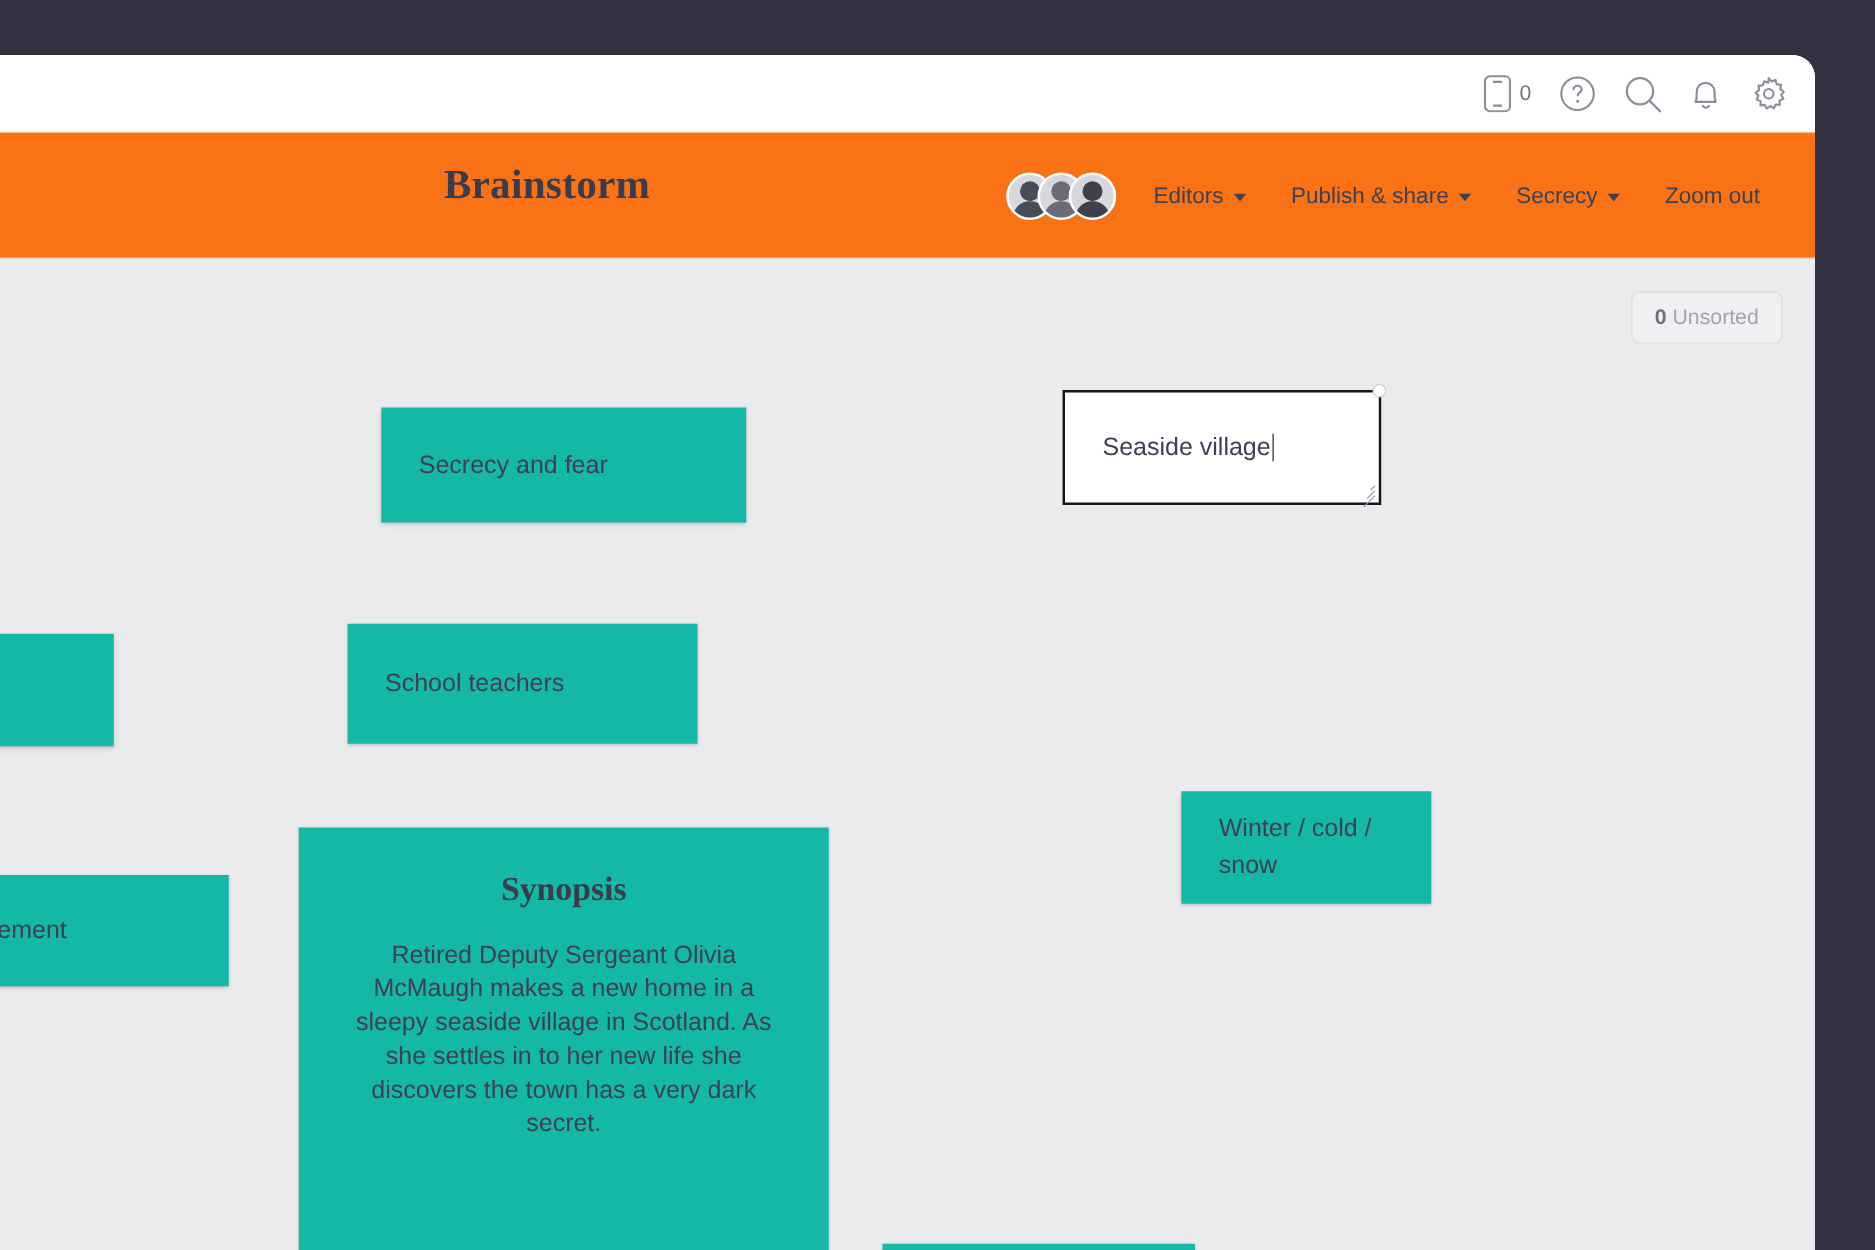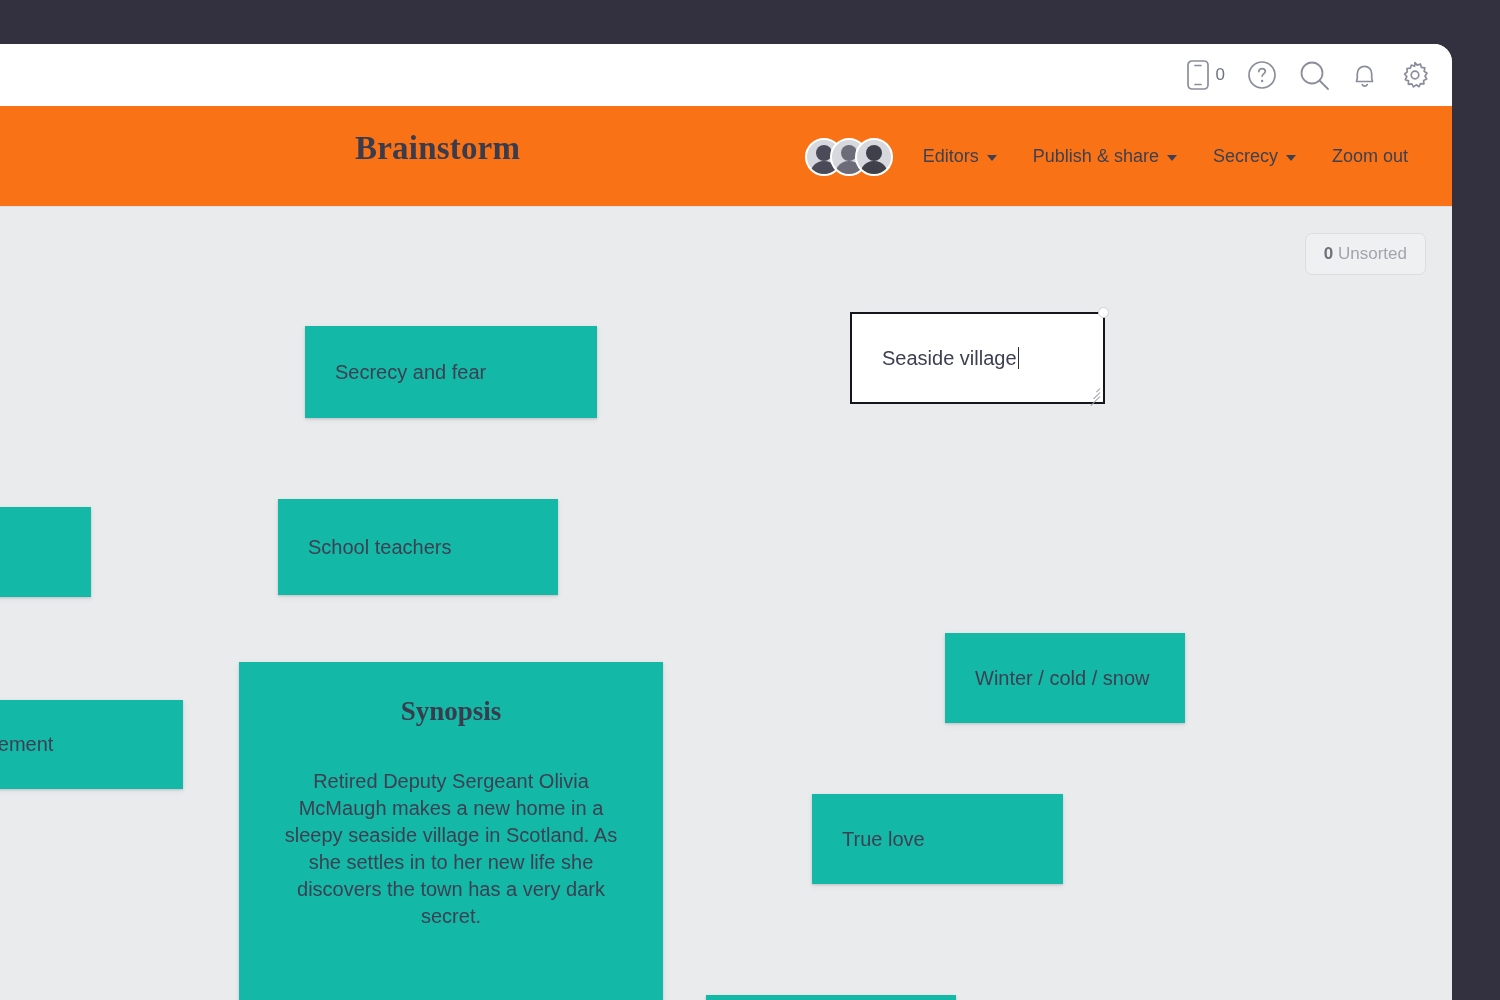--- a/index.html
+++ b/index.html
@@ -188,21 +188,21 @@
   #card-synopsis {
     display: block;
     padding: 34px 32px;
     text-align: center;
   }
   #synopsis-title {
     font-family: "Liberation Serif", serif;
     font-weight: bold;
     font-size: 27px;
     color: #3a3b4d;
-    margin-bottom: 41px;
+    margin-bottom: 24px;
   }
   #synopsis-body {
     font-size: 20px;
     line-height: 1.35;
     color: #3d4052;
     text-align: center;
   }
 
   
   #card-selected {
@@ -368,35 +368,32 @@
       </span>
       <span class="handle-dot"></span>
       <span class="resize-grip">
         <i></i>
           <i></i>
           <i></i>
       </span>
     </div>
 
 
-    <div class="card" style="left:945px; top:426px; width:240px; height:90px;">
+    <div class="card" style="left:945px; top:426px; width:200px; height:90px;">
       <span class="card-text">Winter / cold / snow</span>
     </div>
 
     <div class="card" style="left:-90px; top:493px; width:273px; height:89px;">
       <span class="card-text">d excitement</span>
     </div>
 
     <div class="card" id="card-synopsis" style="left:239px; top:455px; width:424px; height:426px;">
       <div id="synopsis-title">Synopsis</div>
       <div id="synopsis-body">Retired Deputy Sergeant Olivia McMaugh makes a new home in a sleepy seaside village in Scotland. As she settles in to her new life she discovers the town has a very dark secret.</div>
     </div>
 
-    <div class="card" style="left:812px; top:587px; width:251px; height:90px;">
-      <span class="card-text">True love</span>
-    </div>
 
     <div class="card" style="left:706px; top:788px; width:250px; height:92px;">
       
     </div>
 
   </div>
 </div>
 
 </body></html>

